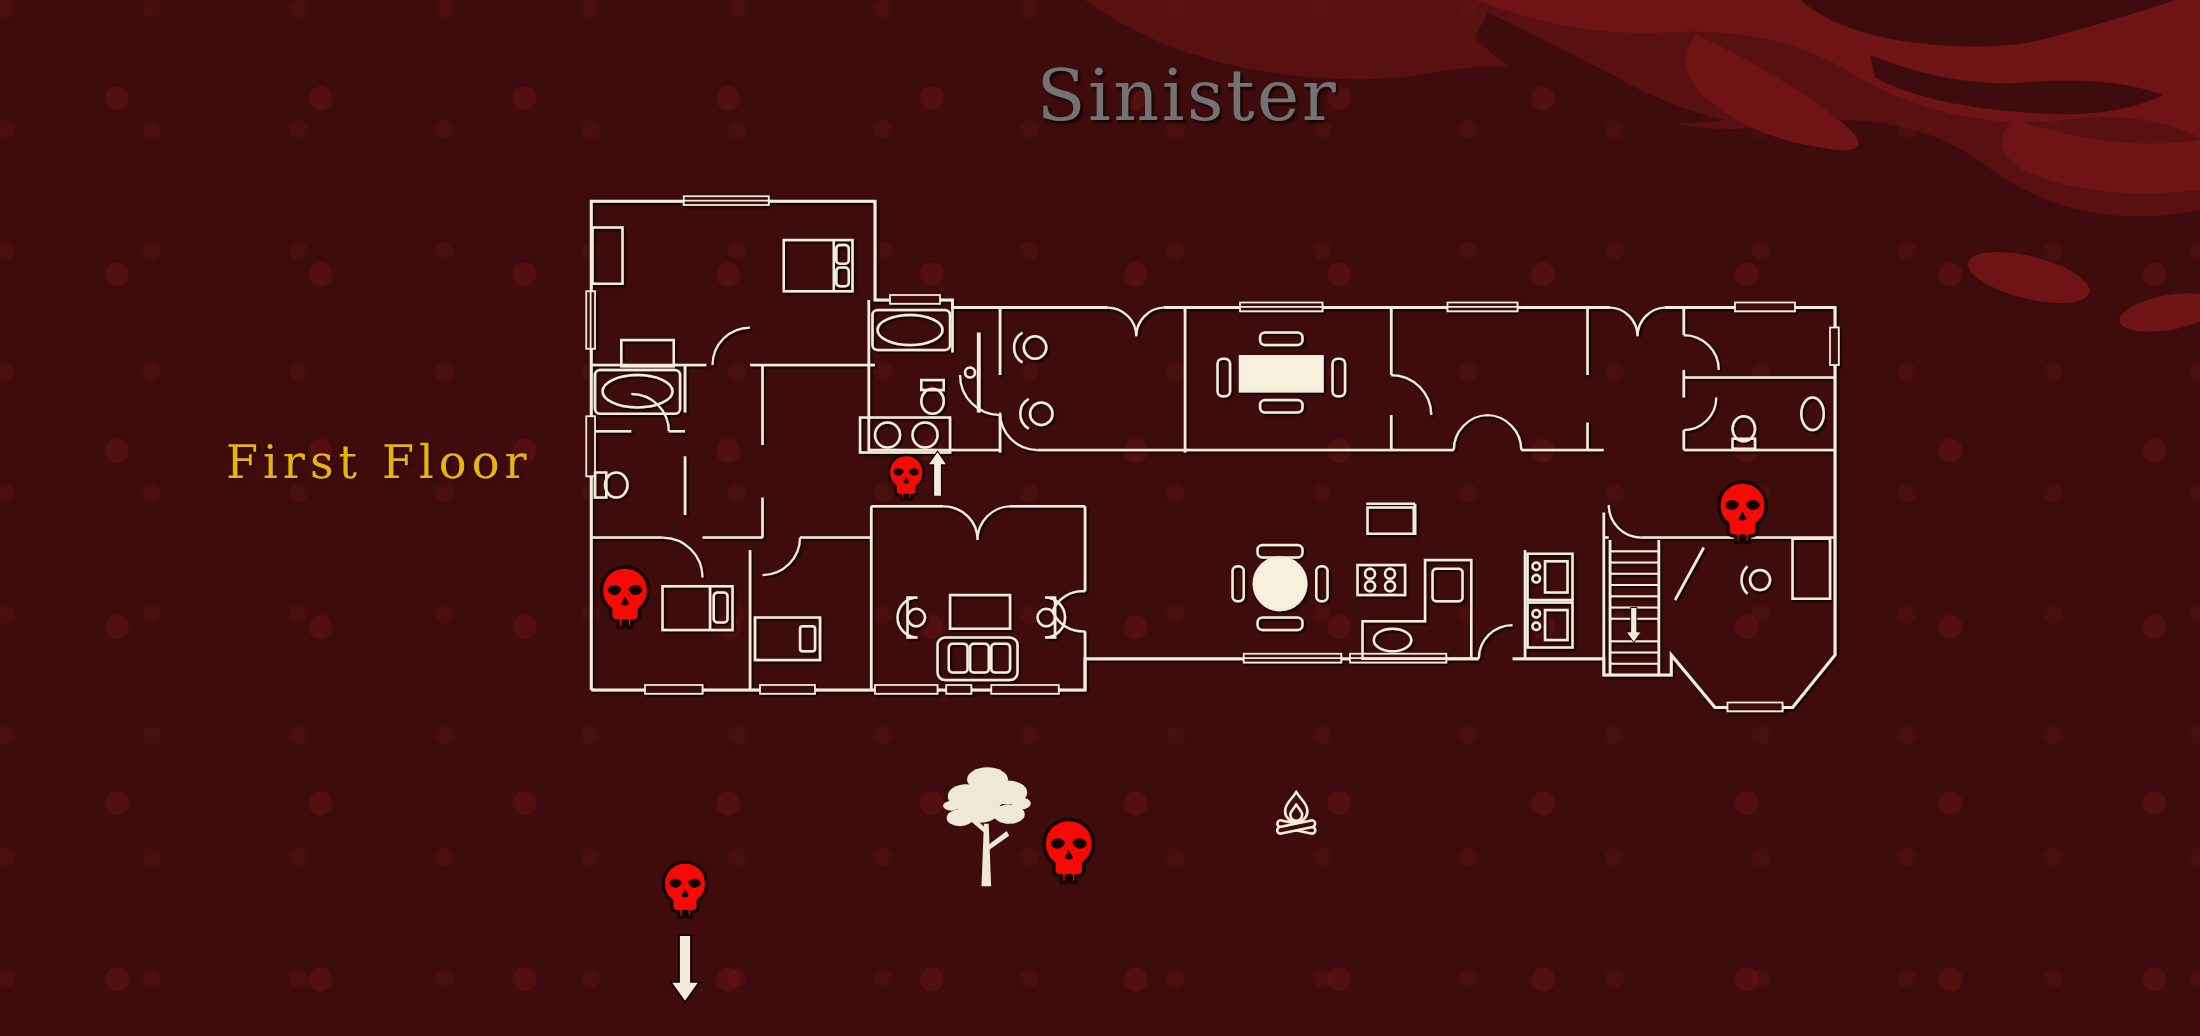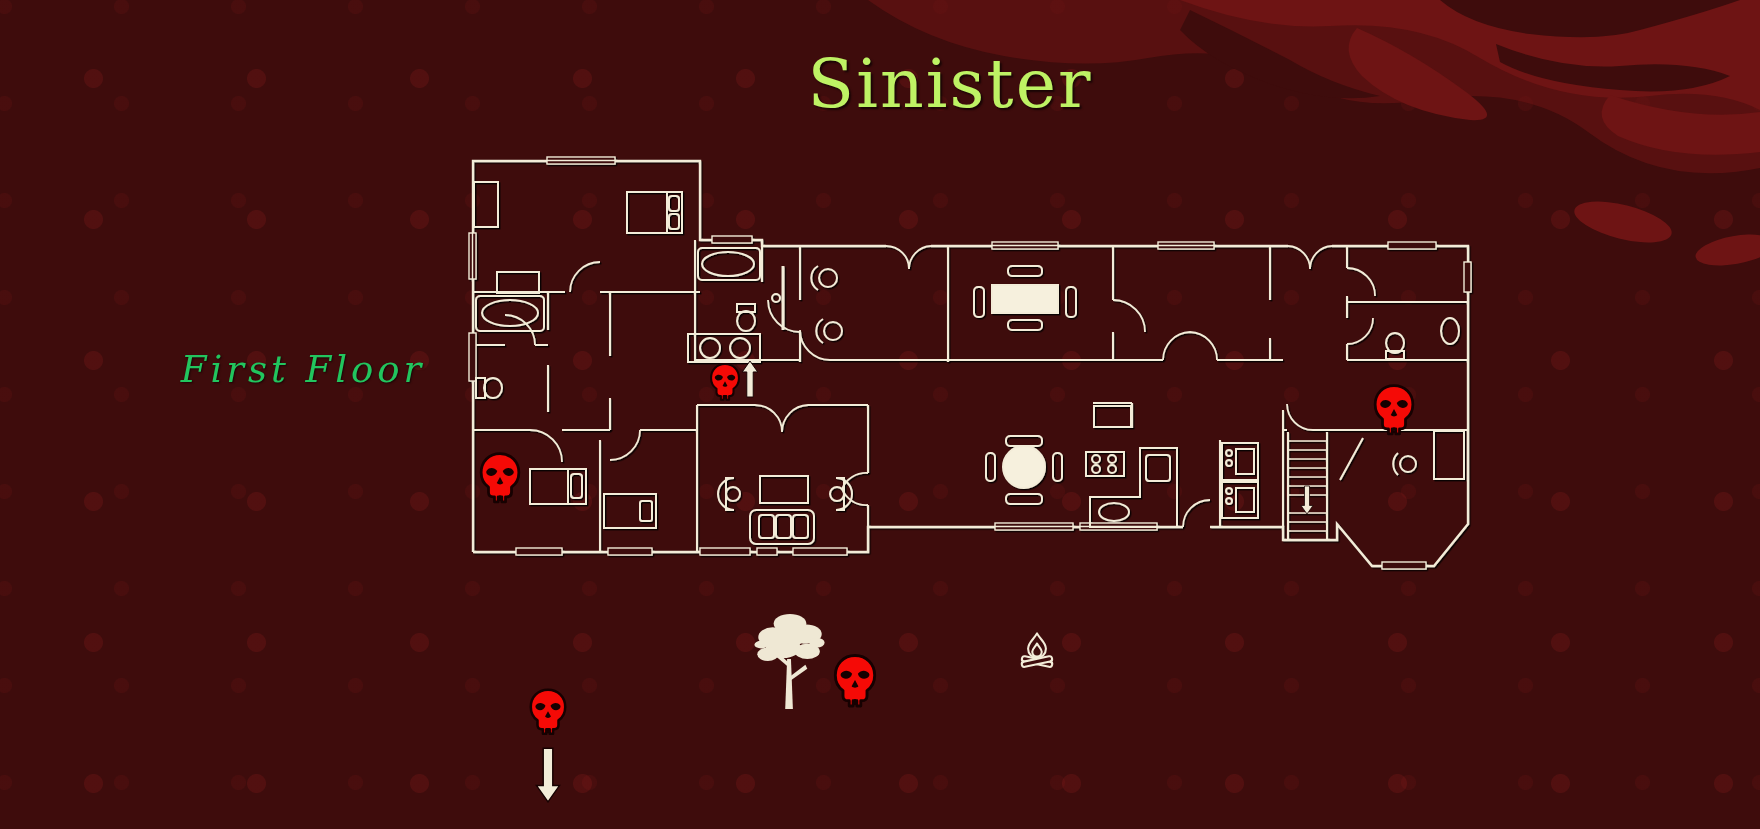--- a/index.html
+++ b/index.html
@@ -13,26 +13,26 @@
     background-image:
       radial-gradient(circle at 50% 50%, rgba(255,48,48,0.10) 0 9px, transparent 10px),
       radial-gradient(circle at 50% 50%, rgba(255,48,48,0.06) 0 7px, transparent 8px);
     background-size:163px 141px, 117px 97px;
     background-position:12px 8px, 63px 55px;
   }
   .splatter{position:absolute;inset:0;}
   .plan{position:absolute;inset:0;}
   .page-title{
     position:absolute;top:44px;left:950px;transform:translateX(-50%);
-    font-size:68px;color:#bef264;letter-spacing:2px;white-space:nowrap;
+    font-size:57px;color:#737373;letter-spacing:2px;white-space:nowrap;
     text-shadow:2px 2px 2px rgba(0,0,0,0.6);
   }
   .floor-label{
     position:absolute;top:348px;left:303px;transform:translateX(-50%);
-    font-style:italic;font-size:37px;color:#22c55e;letter-spacing:4px;white-space:nowrap;
+    font-size:37px;color:#eab308;letter-spacing:4px;white-space:nowrap;
     text-shadow:1px 1px 2px rgba(0,0,0,0.6);
   }
 </style>
 </head>
 <body>
 
 <div class="dots"></div>
 
 <svg class="splatter" viewBox="0 0 1760 829">
   <g fill="#6E1414">

